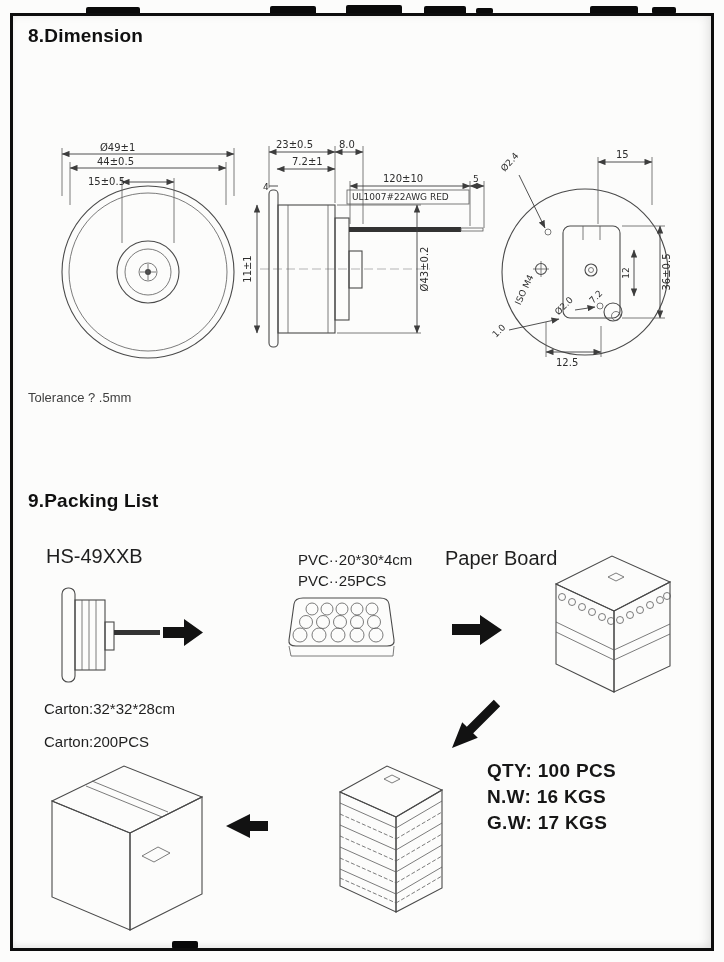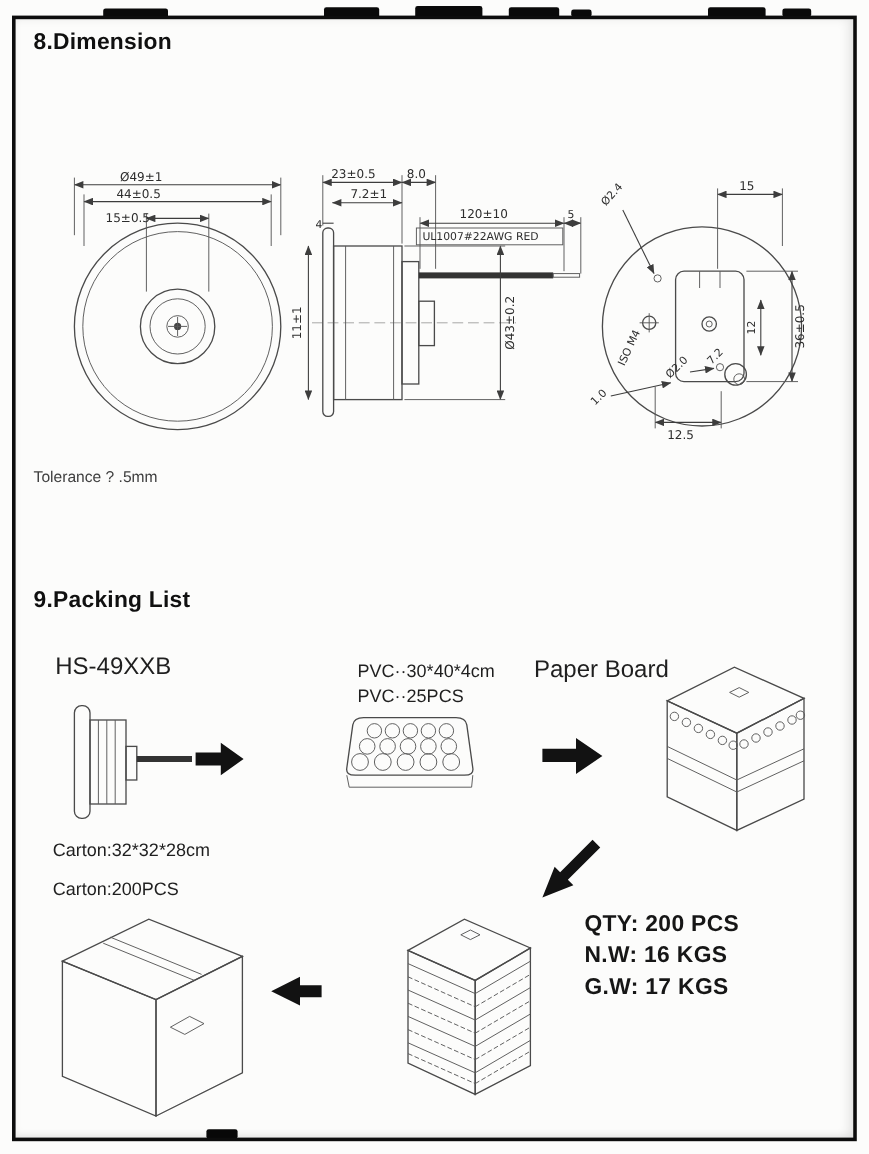--- a/index.html
+++ b/index.html
@@ -265,25 +265,25 @@
     </g>
   </svg>
 
   <div class="sec-title" style="left:28px;top:25px;">8.Dimension</div>
 
   <div class="note" style="left:28px;top:390px;">Tolerance ? .5mm</div>
 
   <div class="sec-title" style="left:28px;top:490px;">9.Packing List</div>
 
   <div class="pk-label" style="left:46px;top:545px;">HS-49XXB</div>
-  <div class="pk-label-sm" style="left:298px;top:551px;">PVC··30*40*4cm</div>
+  <div class="pk-label-sm" style="left:298px;top:551px;">PVC··20*30*4cm</div>
   <div class="pk-label-sm" style="left:298px;top:572px;">PVC··25PCS</div>
   <div class="pk-label" style="left:445px;top:547px;">Paper Board</div>
   <div class="pk-label-sm" style="left:44px;top:700px;">Carton:32*32*28cm</div>
   <div class="pk-label-sm" style="left:44px;top:733px;">Carton:200PCS</div>
 
   <div id="summary">
-    <div class="line">QTY: 200 PCS</div>
+    <div class="line">QTY: 100 PCS</div>
     <div class="line">N.W:  16 KGS</div>
     <div class="line">G.W:  17 KGS</div>
   </div>
 
 </div>
 
 </body></html>

